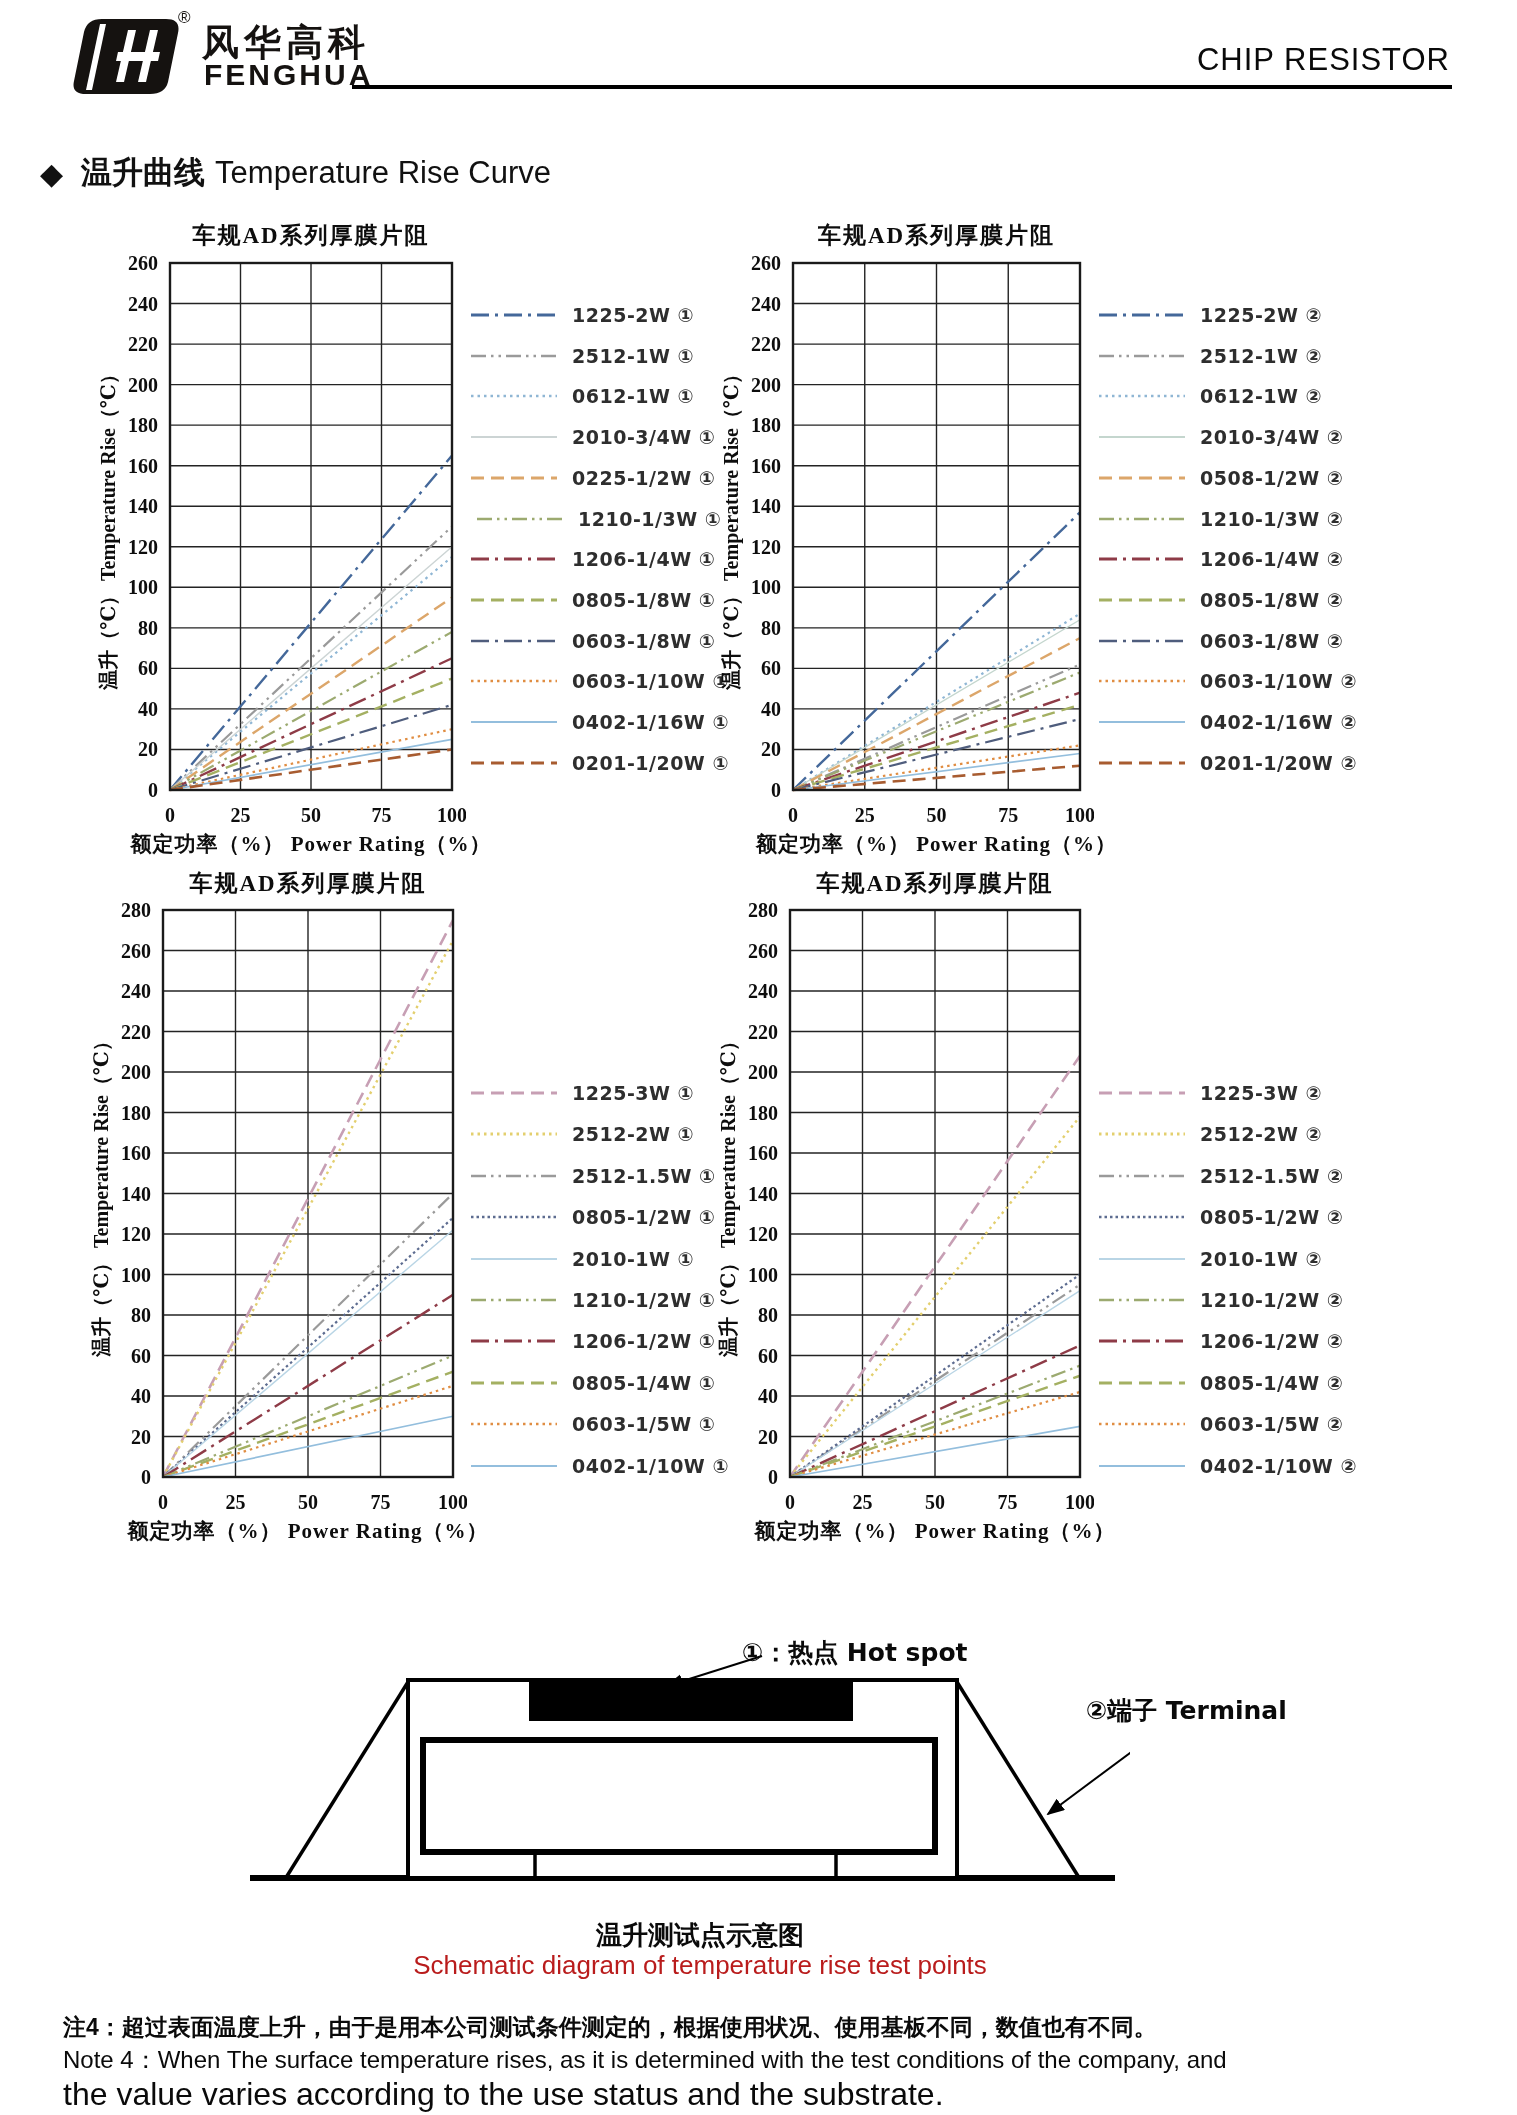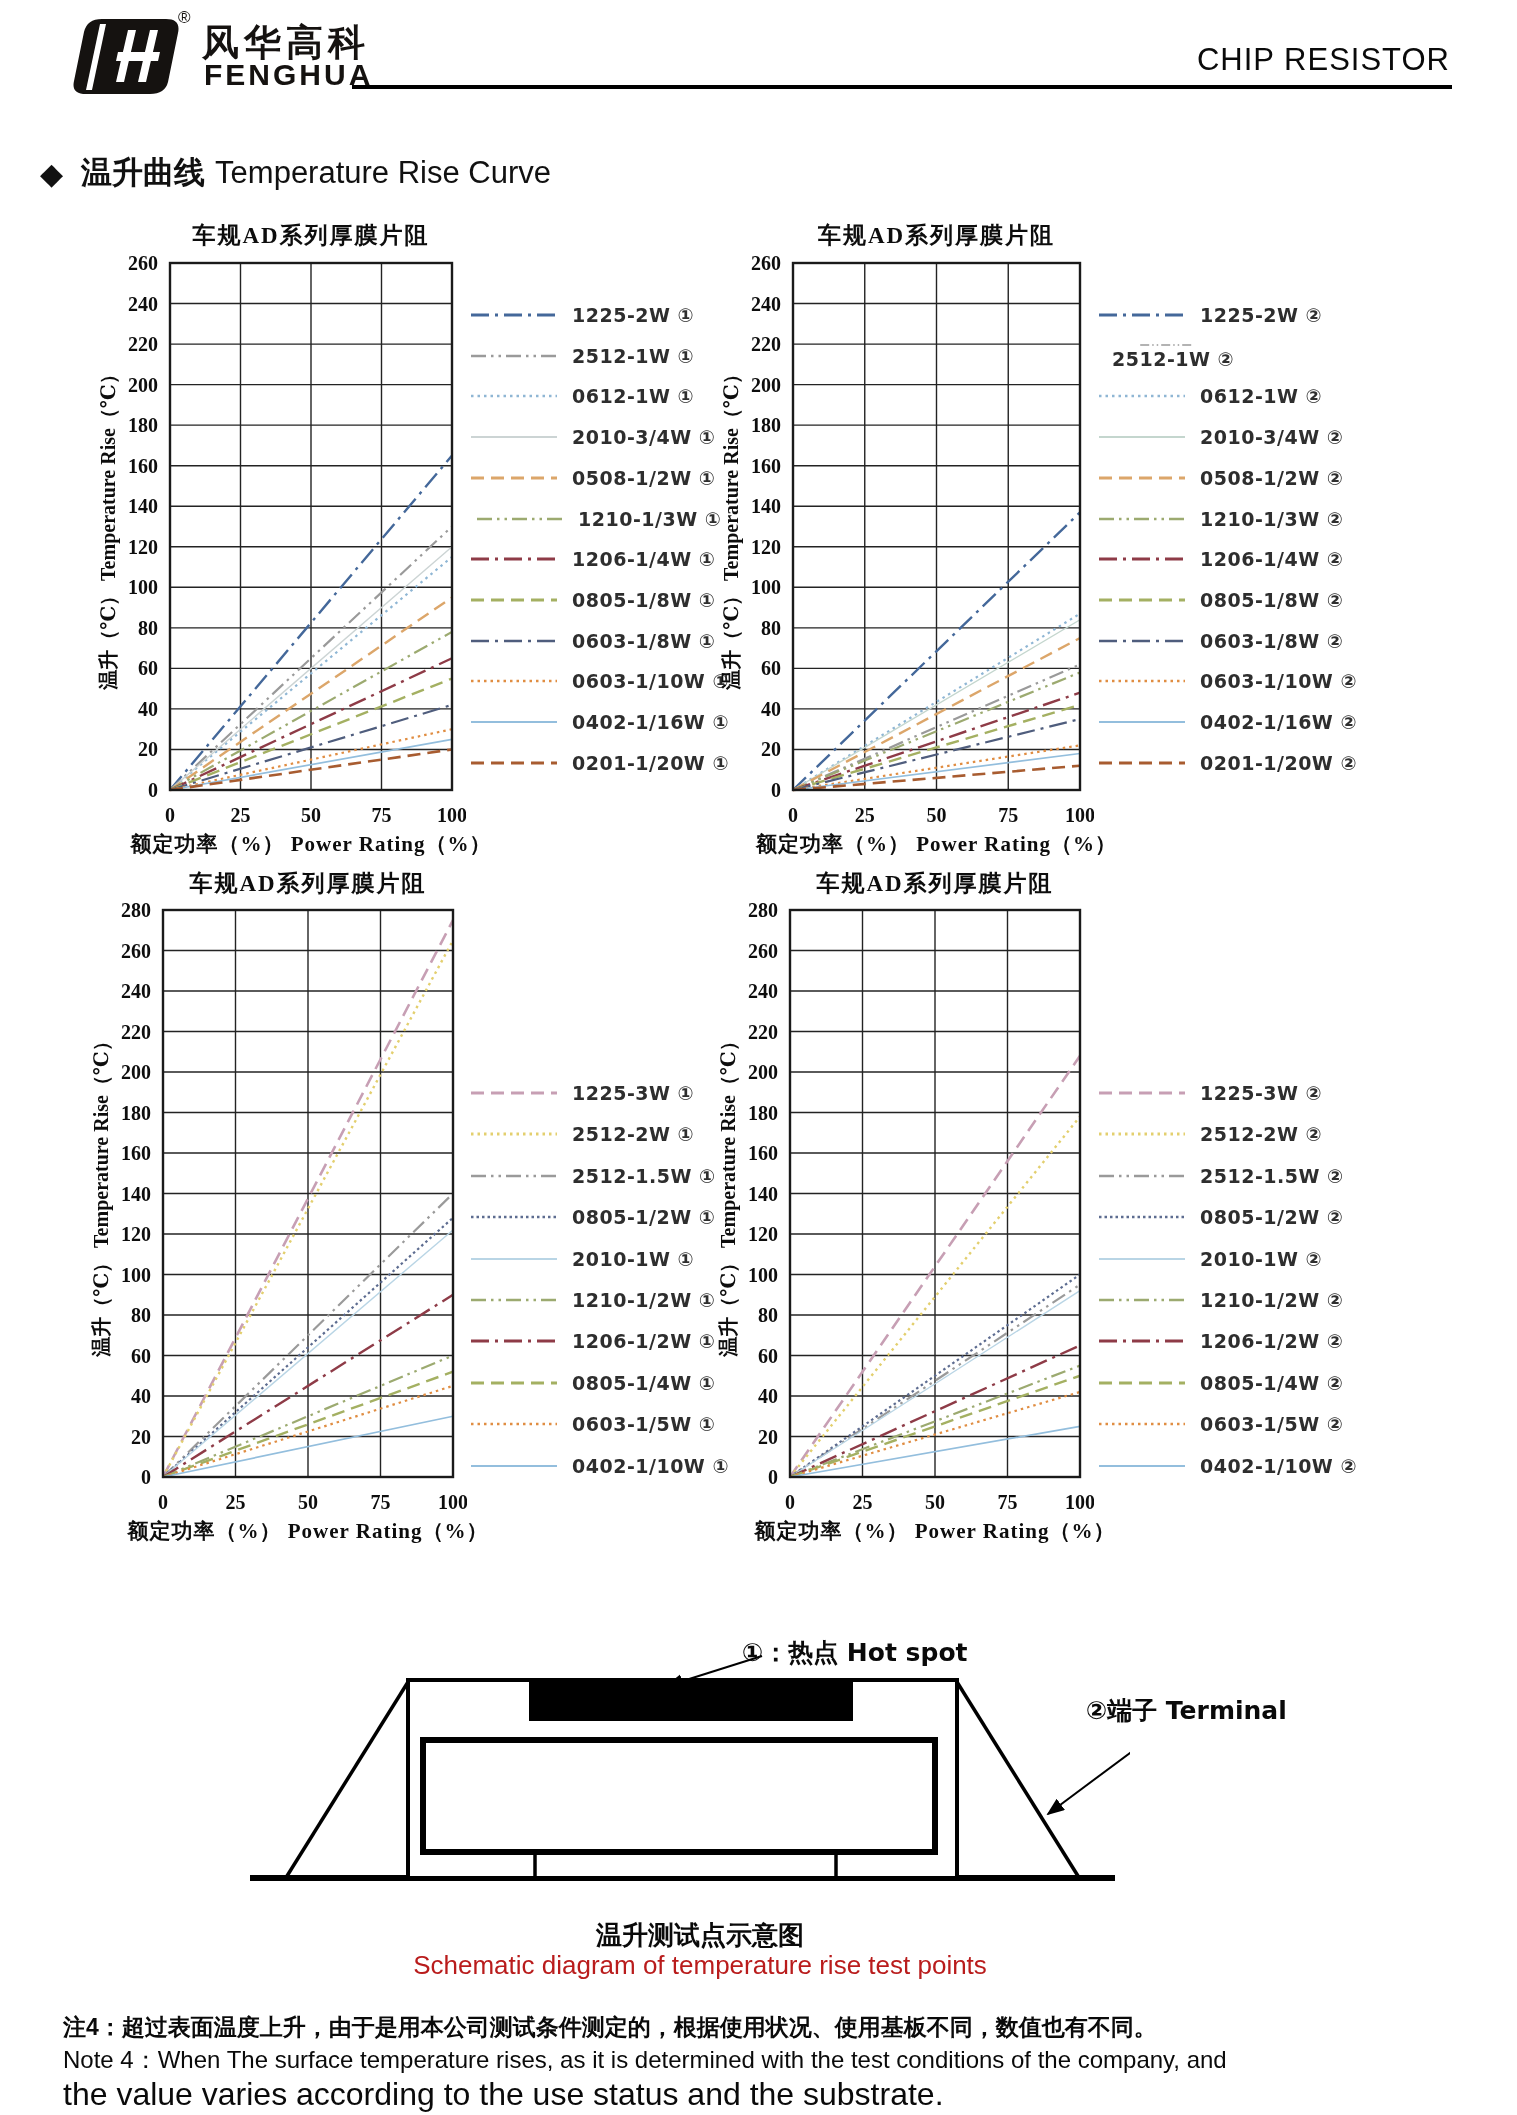--- a/index.html
+++ b/index.html
@@ -144,21 +144,21 @@
       <div class="legend-item" style="left: 470px; top: 423.1px;">
         <svg width="88" height="10" viewBox="0 0 88 10">
           <line x1="1" y1="5" x2="87" y2="5" stroke="#ccd4d4" stroke-width="1.7999999999999998"></line>
         </svg>
         <span class="lab">2010-3/4W ①</span>
       </div>
       <div class="legend-item" style="left: 470px; top: 463.8px;">
         <svg width="88" height="10" viewBox="0 0 88 10">
           <line x1="1" y1="5" x2="87" y2="5" stroke="#dca66a" stroke-width="2.8" stroke-dasharray="13 7"></line>
         </svg>
-        <span class="lab">0508-1/2W ①</span>
+        <span class="lab">0225-1/2W ①</span>
       </div>
       <div class="legend-item" style="left: 476px; top: 504.5px;">
         <svg width="88" height="10" viewBox="0 0 88 10">
           <line x1="1" y1="5" x2="87" y2="5" stroke="#9caa70" stroke-width="2.6" stroke-dasharray="15 5 2.5 5 2.5 5"></line>
         </svg>
         <span class="lab">1210-1/3W ①</span>
       </div>
       <div class="legend-item" style="left: 470px; top: 545.2px;">
         <svg width="88" height="10" viewBox="0 0 88 10">
           <line x1="1" y1="5" x2="87" y2="5" stroke="#8e3b47" stroke-width="2.8" stroke-dasharray="18 6 3 6"></line>
@@ -252,21 +252,21 @@
         <text x="223.5" y="573" text-anchor="middle">50</text>
         <text x="295.25" y="573" text-anchor="middle">75</text>
         <text x="367" y="573" text-anchor="middle">100</text>
       </svg>
       <div class="legend-item" style="left: 1098px; top: 301px;">
         <svg width="88" height="10" viewBox="0 0 88 10">
           <line x1="1" y1="5" x2="87" y2="5" stroke="#44689a" stroke-width="2.8" stroke-dasharray="18 6 3 6"></line>
         </svg>
         <span class="lab">1225-2W ②</span>
       </div>
-      <div class="legend-item" style="left: 1098px; top: 341.7px; flex-direction: column;">
+      <div class="legend-item" style="left: 1098px; top: 341.7px;">
         <svg width="88" height="10" viewBox="0 0 88 10">
           <line x1="1" y1="5" x2="87" y2="5" stroke="#9a9a9a" stroke-width="2.6" stroke-dasharray="15 5 2.5 5 2.5 5"></line>
         </svg>
         <span class="lab">2512-1W ②</span>
       </div>
       <div class="legend-item" style="left: 1098px; top: 382.4px;">
         <svg width="88" height="10" viewBox="0 0 88 10">
           <line x1="1" y1="5" x2="87" y2="5" stroke="#8fb6d4" stroke-width="2.6" stroke-dasharray="2.5 4"></line>
         </svg>
         <span class="lab">0612-1W ②</span>

